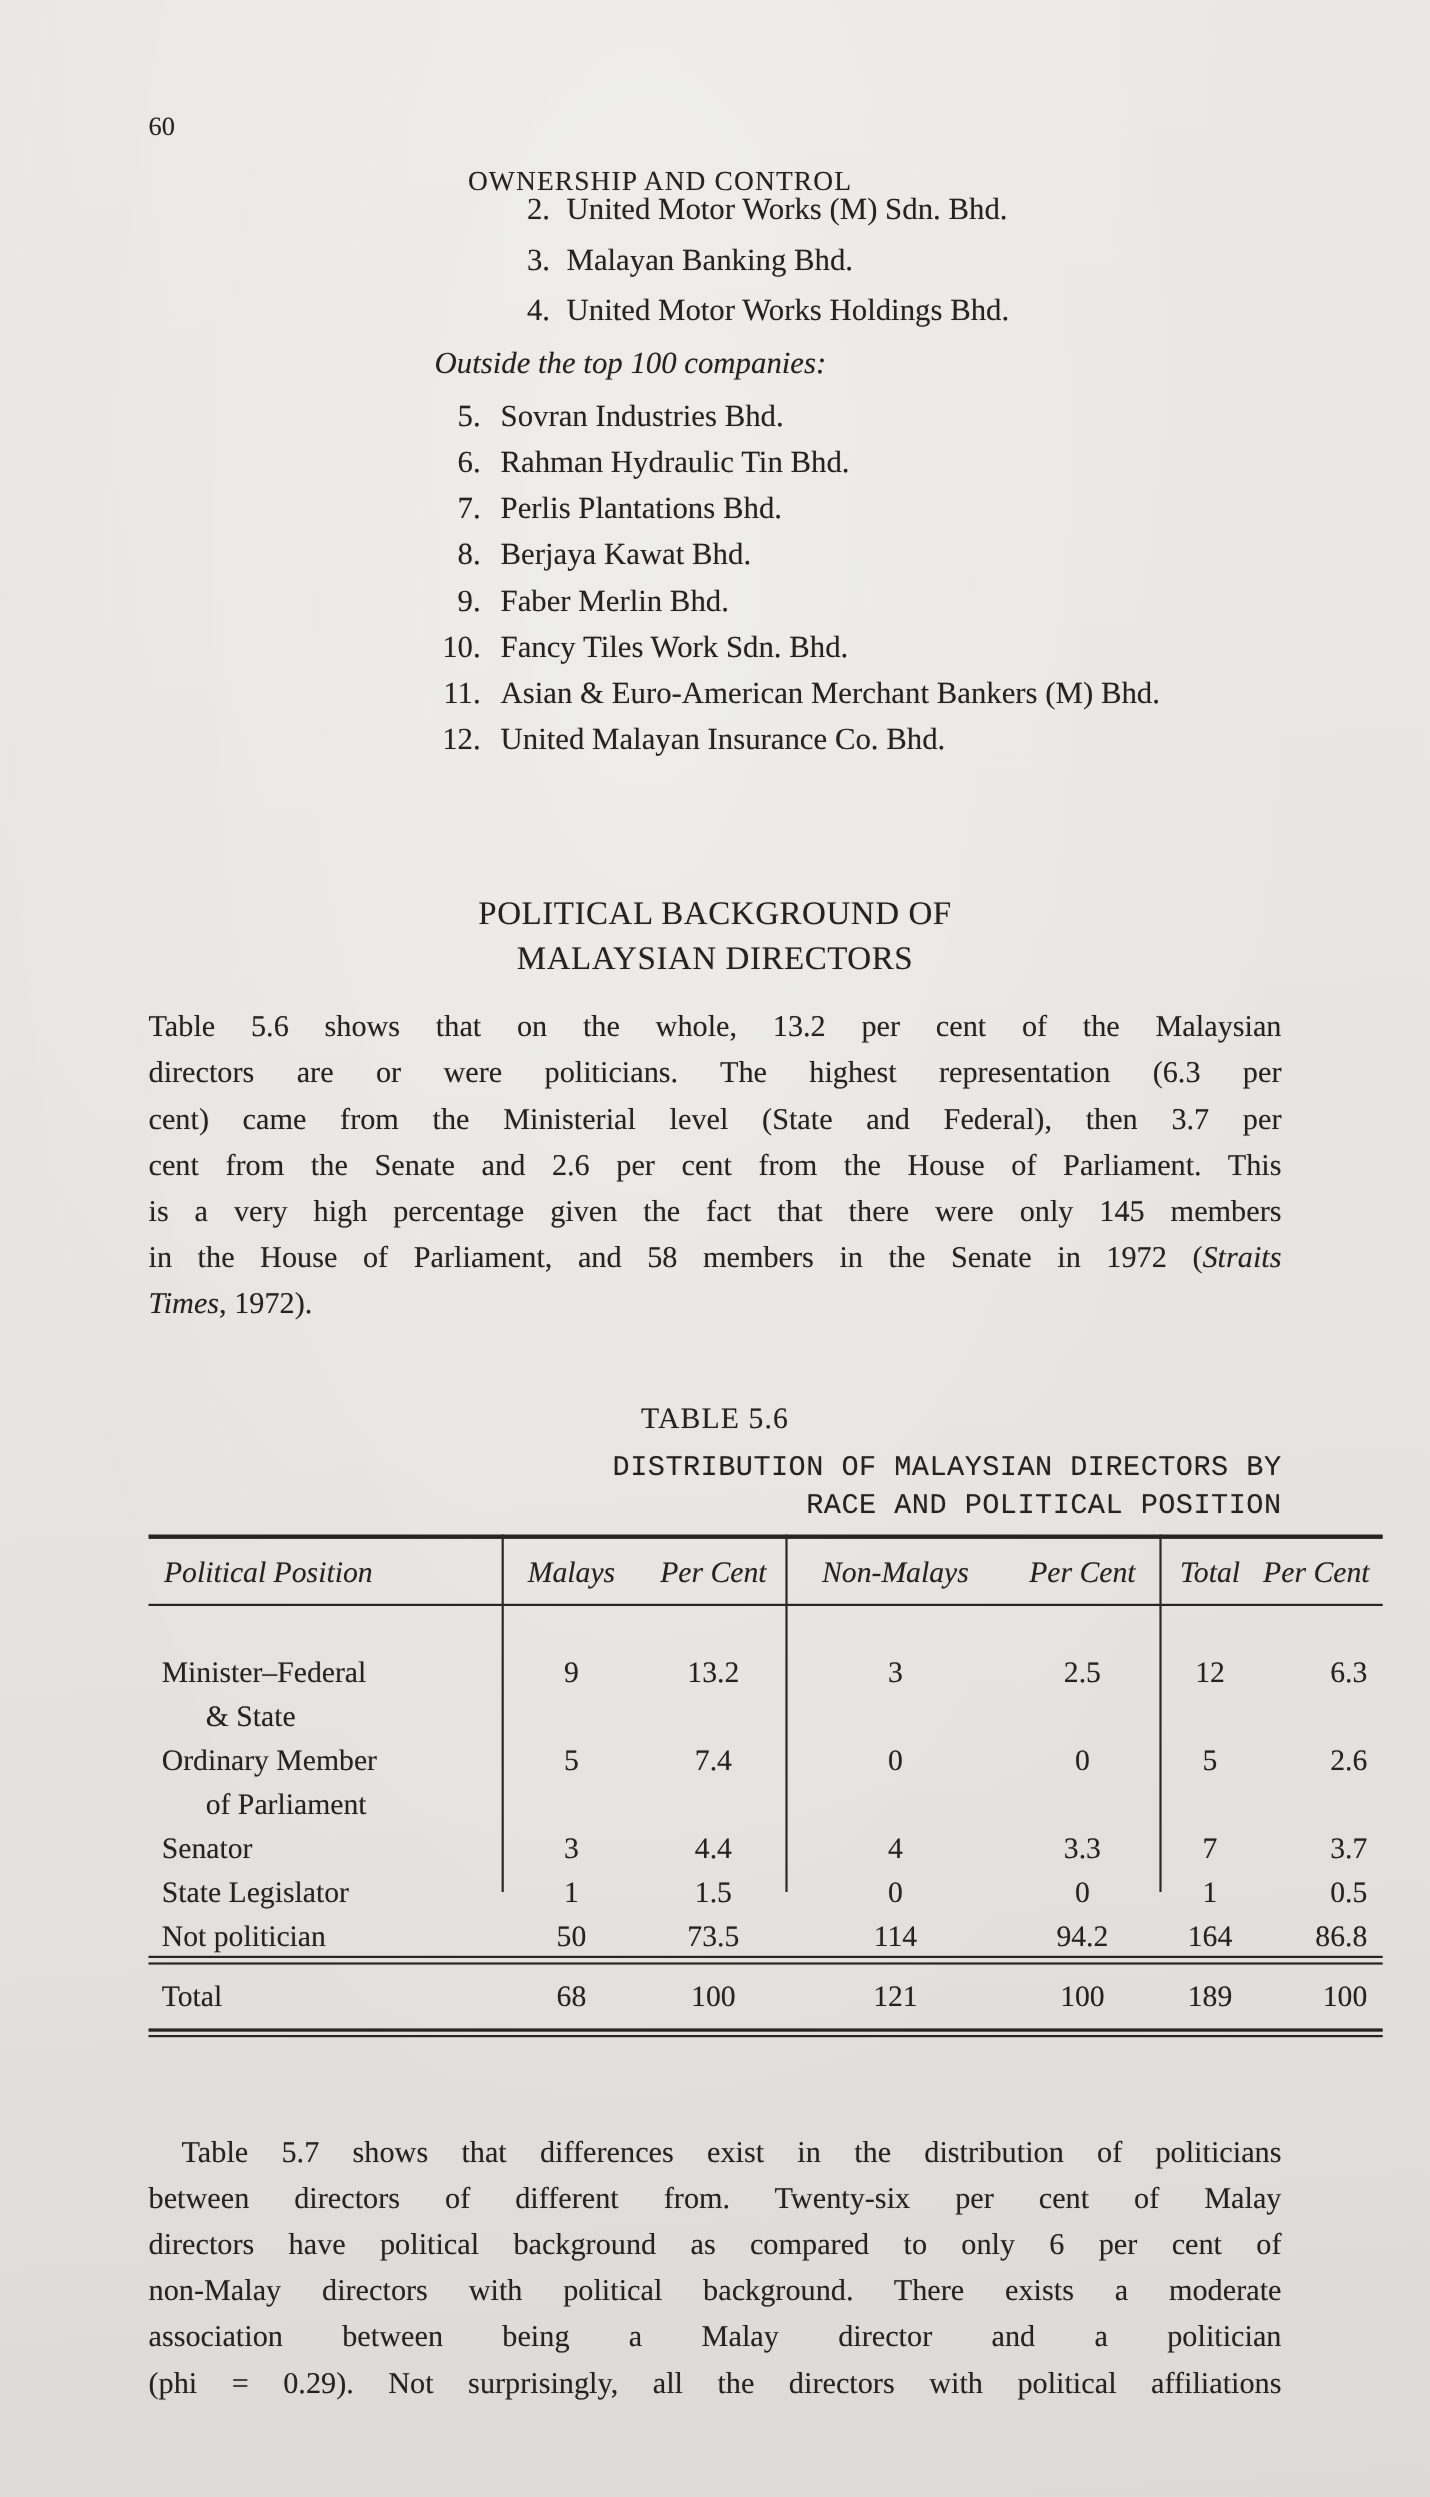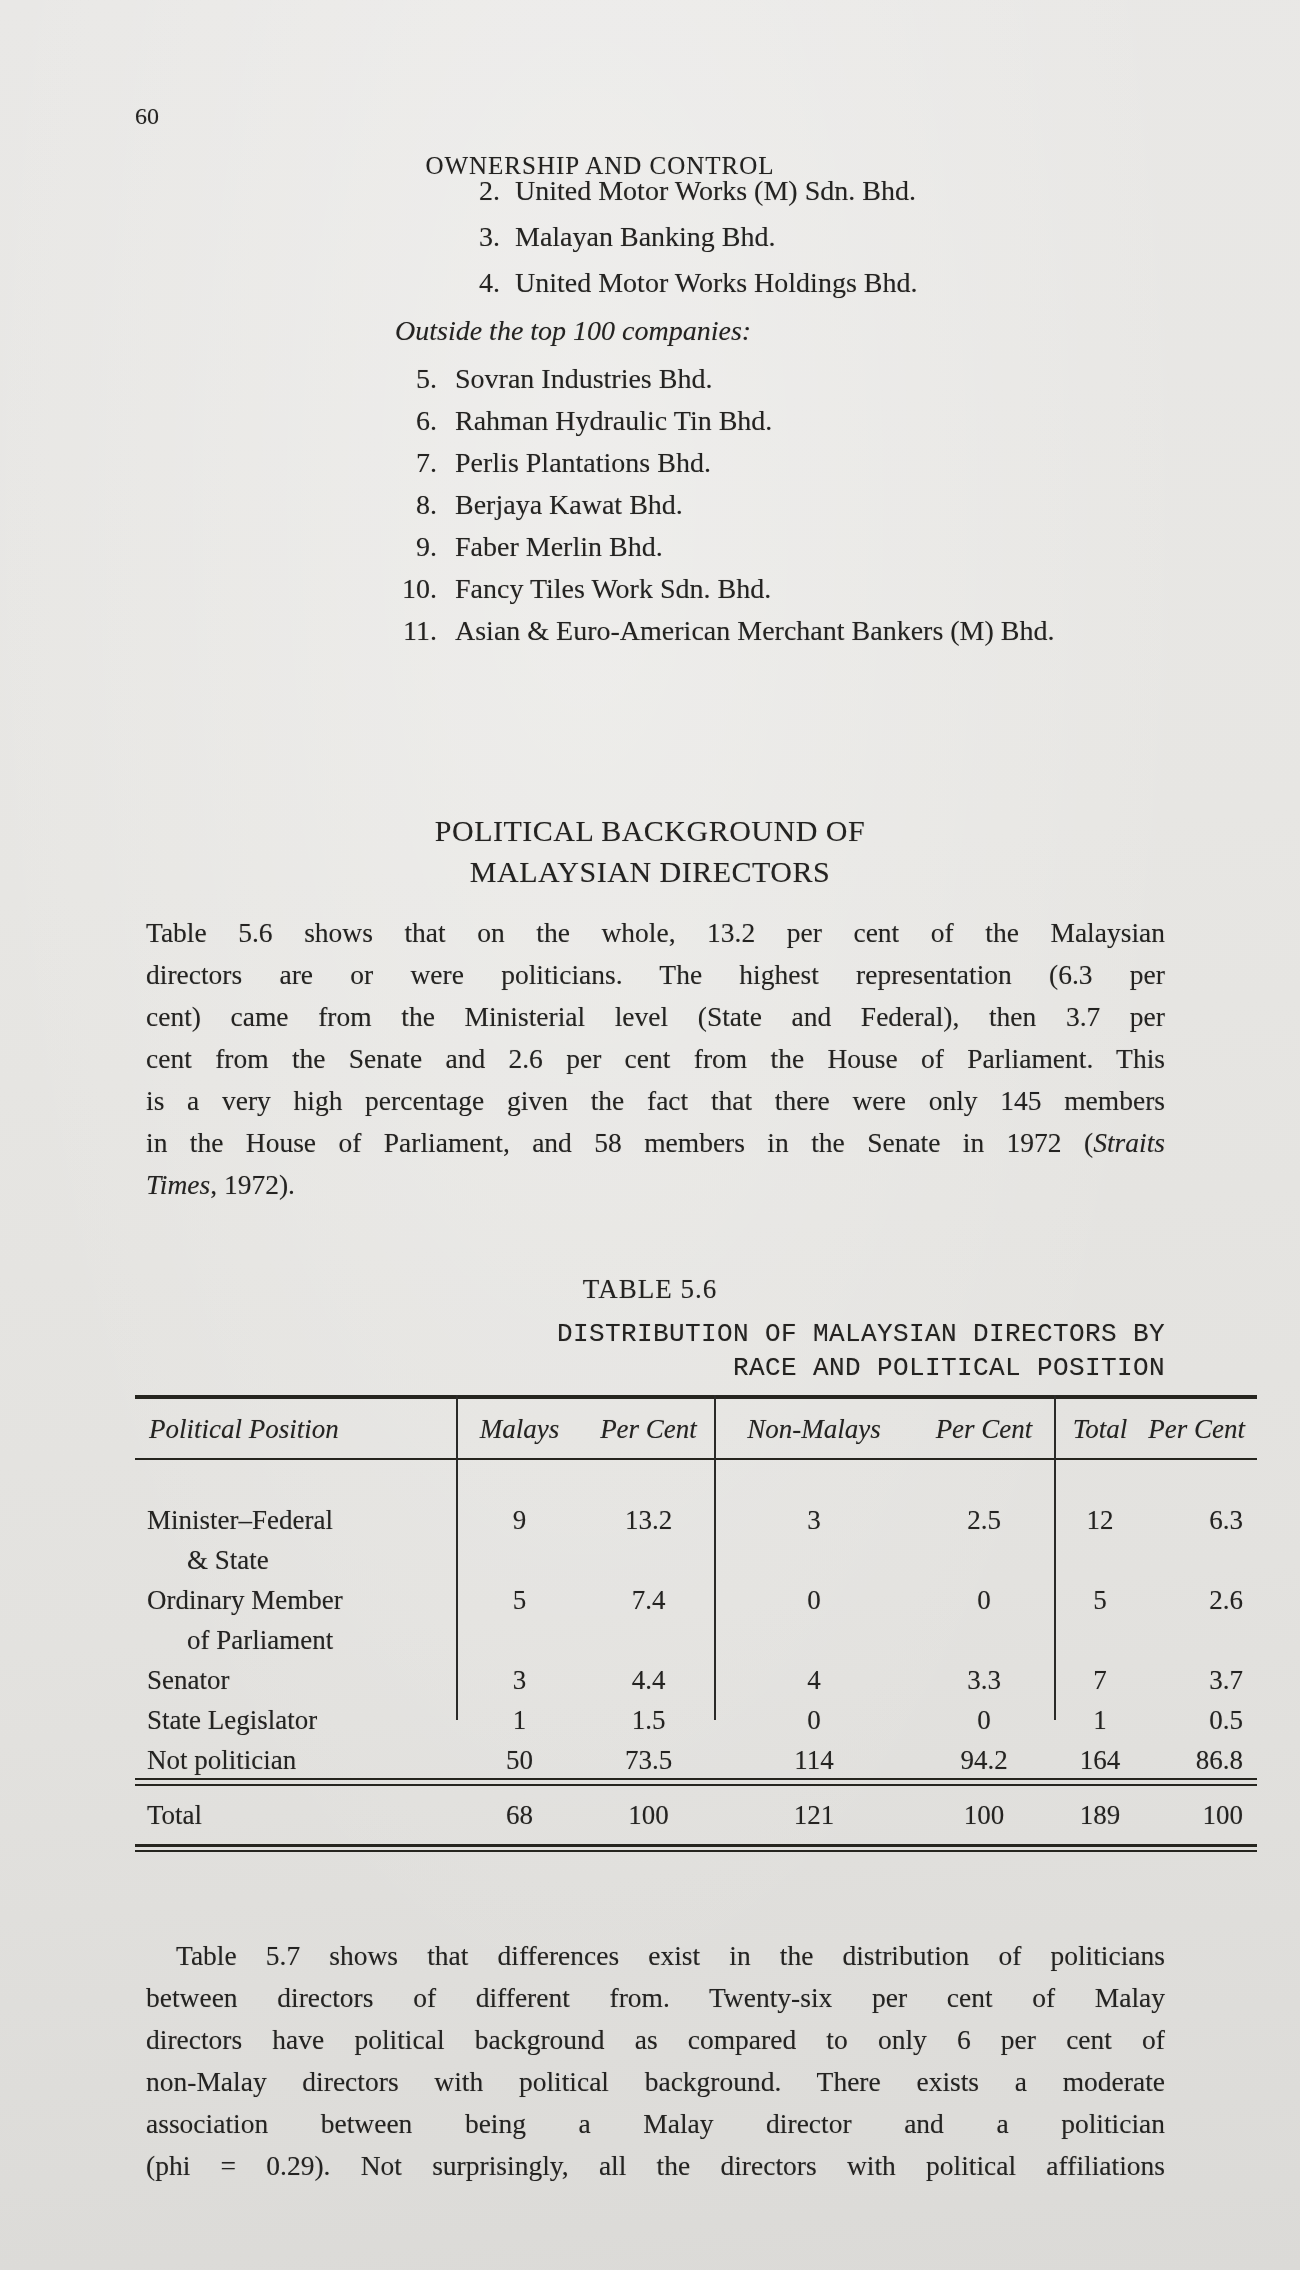--- a/index.html
+++ b/index.html
@@ -41,21 +41,21 @@
   
   .secheading {
     position:absolute; left:135px; top:789px; width:1030px;
     text-align:center; font-size:30px; letter-spacing:0.5px; line-height:41px;margin-top:21px;
   }
 
   
   .para { position:absolute; left:135px; width:1030px; font-size:27.5px; }
   .p1 { top:912px; }
   .p2 { top:1935px; }
-  .tline { line-height:42px; text-align:justify; text-align-last:justify;margin-left:11px; }
+  .tline { line-height:42px; text-align:justify; text-align-last:justify; }
   .p1 .tline:last-child { text-align-last:left; }
   .p2 .tline:first-child { text-indent:30px; }
 
   
   .tbl-label {
     position:absolute; left:135px; top:1274px; width:1030px;
     text-align:center; font-size:27px; letter-spacing:1px;
   }
   .tbl-title {
     position:absolute; left:135px; top:1317px; width:1030px;
@@ -137,20 +137,24 @@
         <span class="txt">Faber Merlin Bhd.</span>
       </div>
       <div class="li">
         <span class="num">10.</span>
         <span class="txt">Fancy Tiles Work Sdn. Bhd.</span>
       </div>
       <div class="li">
         <span class="num">11.</span>
         <span class="txt">Asian &amp; Euro-American Merchant Bankers (M) Bhd.</span>
       </div>
+      <div class="li">
+        <span class="num">12.</span>
+        <span class="txt">United Malayan Insurance Co. Bhd.</span>
+      </div>
     </div>
 
   <div class="secheading">
     <div>POLITICAL BACKGROUND OF</div>
     <div>MALAYSIAN DIRECTORS</div>
   </div>
 
   <div class="para p1">
       <div class="tline">Table 5.6 shows that on the whole, 13.2 per cent of the Malaysian</div>
       <div class="tline">directors are or were politicians. The highest representation (6.3 per</div>

